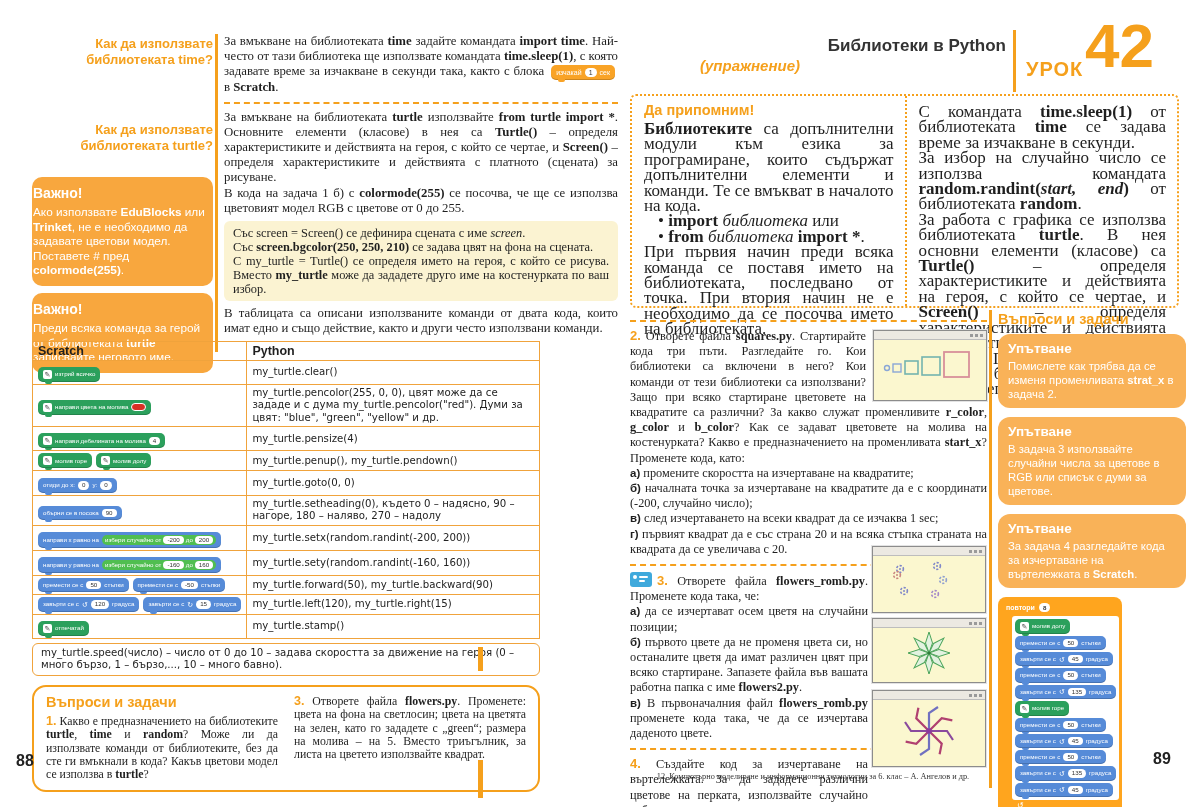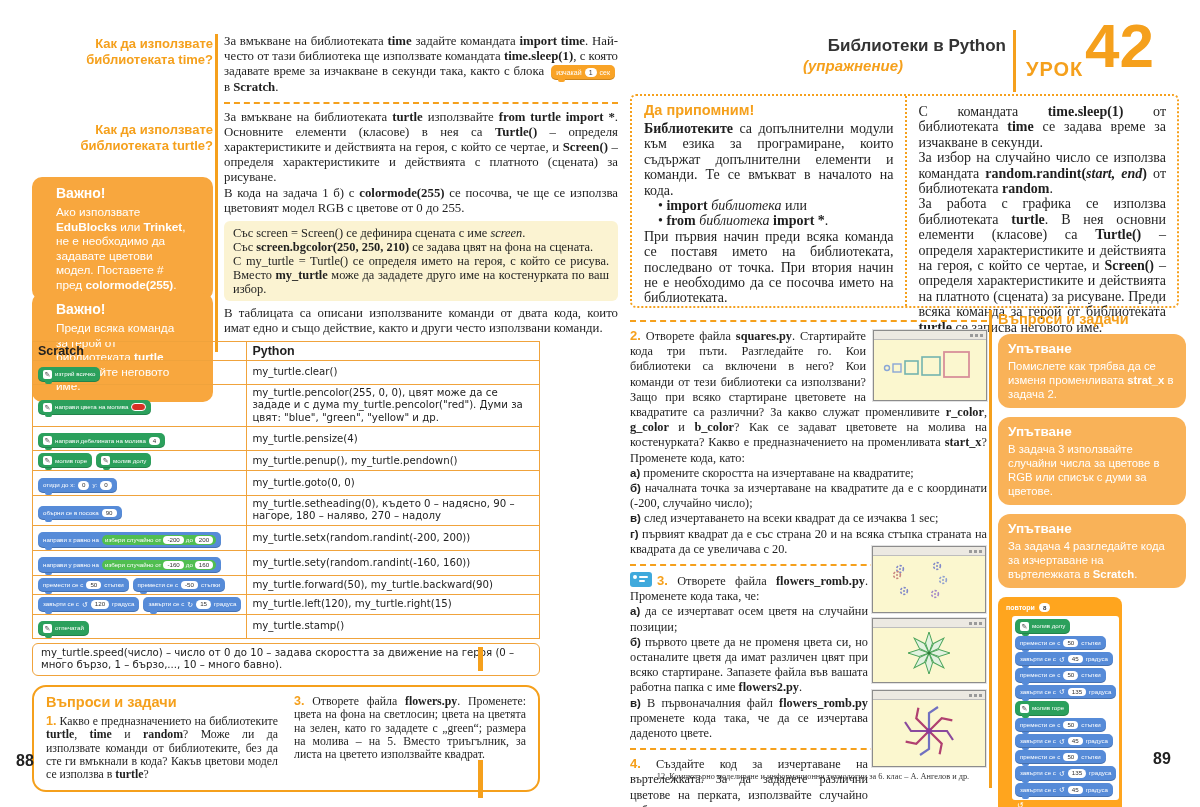--- a/index.html
+++ b/index.html
@@ -15,21 +15,21 @@
   .ser{font-size:12.8px;line-height:15px;text-align:justify;margin-bottom:1px}
   .vbar{position:absolute;background:var(--accent)}
   .dash{border-top:2px dashed var(--accent);margin:7px 0 6px 0}
   .pnum{position:absolute;font:700 16px "Liberation Sans",sans-serif;color:#222}
 
   
   .side-q{position:absolute;left:30px;width:183px;text-align:right;color:var(--accent);
           font:700 13px/16px "Liberation Sans",sans-serif}
   #sq1{top:36px}#sq2{top:122px}
   .imp{position:absolute;left:32px;width:181px;background:var(--imp-bg);border-radius:10px;
-       padding:8px 24px;color:#fff;font-family:"Liberation Sans",sans-serif}
+       padding:8px 1px;color:#fff;font-family:"Liberation Sans",sans-serif}
   #imp1{top:177px;min-height:108px}#imp2{top:293px;min-height:60px}
   .imp-t{font-weight:700;font-size:14px;margin-bottom:4px}
   .imp-b{font-size:11.8px;line-height:14.5px}
   #vline-left{left:215px;top:34px;width:2.5px;height:318px}
 
   
   #left-flow{position:absolute;left:32px;top:34px;width:508px}
   .indent{margin-left:192px;width:394px}
   .cream{background:var(--cream);border-radius:6px;padding:5px 9px;margin:5px 0 5px 0}
   .cream .ser{font-size:12.4px;line-height:14px;margin:0}
@@ -71,32 +71,32 @@
   .qn{color:var(--accent);font:700 12.5px "Liberation Sans",sans-serif}
   #pn88{left:16px;top:752px}
 
   
   #gut1{left:478px;top:647px;width:5px;height:24px}
   #gut2{left:478px;top:760px;width:5px;height:38px}
 
   
   #rp-title{position:absolute;left:700px;top:36px;width:306px;text-align:right;
             font:700 17px "Liberation Sans",sans-serif;color:#333}
-  #rp-sub{position:absolute;left:700px;top:57px;width:306px;text-align:center;
+  #rp-sub{position:absolute;left:700px;top:57px;width:306px;text-align:left;
           font:700 italic 15px "Liberation Sans",sans-serif;color:var(--accent)}
   #rp-vline{left:1013px;top:30px;width:3px;height:62px}
   #rp-lesson{position:absolute;left:1026px;top:58px;font:700 20px "Liberation Sans",sans-serif;
              color:var(--accent);letter-spacing:1px}
   #rp-num{position:absolute;left:1085px;top:14px;font:700 62px/64px "Liberation Sans",sans-serif;
           color:var(--accent)}
 
   
   #recall{position:absolute;left:630px;top:94px;width:549px;height:214px;
           border:2.5px dotted var(--accent);border-radius:6px;display:flex}
-  #recall .col{width:50%;padding:8px 11px 6px 12px;font-size:14px;line-height:15.4px;text-align:justify}
+  #recall .col{width:50%;padding:8px 11px 6px 12px;font-size:17px;line-height:15.4px;text-align:justify}
   #recall .col1{padding-top:25px}
   #recall .col2{border-left:2.5px dotted var(--accent)}
   #recall-title{position:absolute;left:12px;top:6px;color:var(--accent);
                 font:700 14.5px "Liberation Sans",sans-serif}
   .bullet{padding-left:14px}
 
   
   #tasks{position:absolute;left:630px;top:313px;width:357px;font-size:12.3px;line-height:15.2px;text-align:justify}
   .tn{color:var(--accent);font:700 13px "Liberation Sans",sans-serif}
   .tletter{font-weight:700;font-family:"Liberation Sans",sans-serif;font-size:11.5px}

